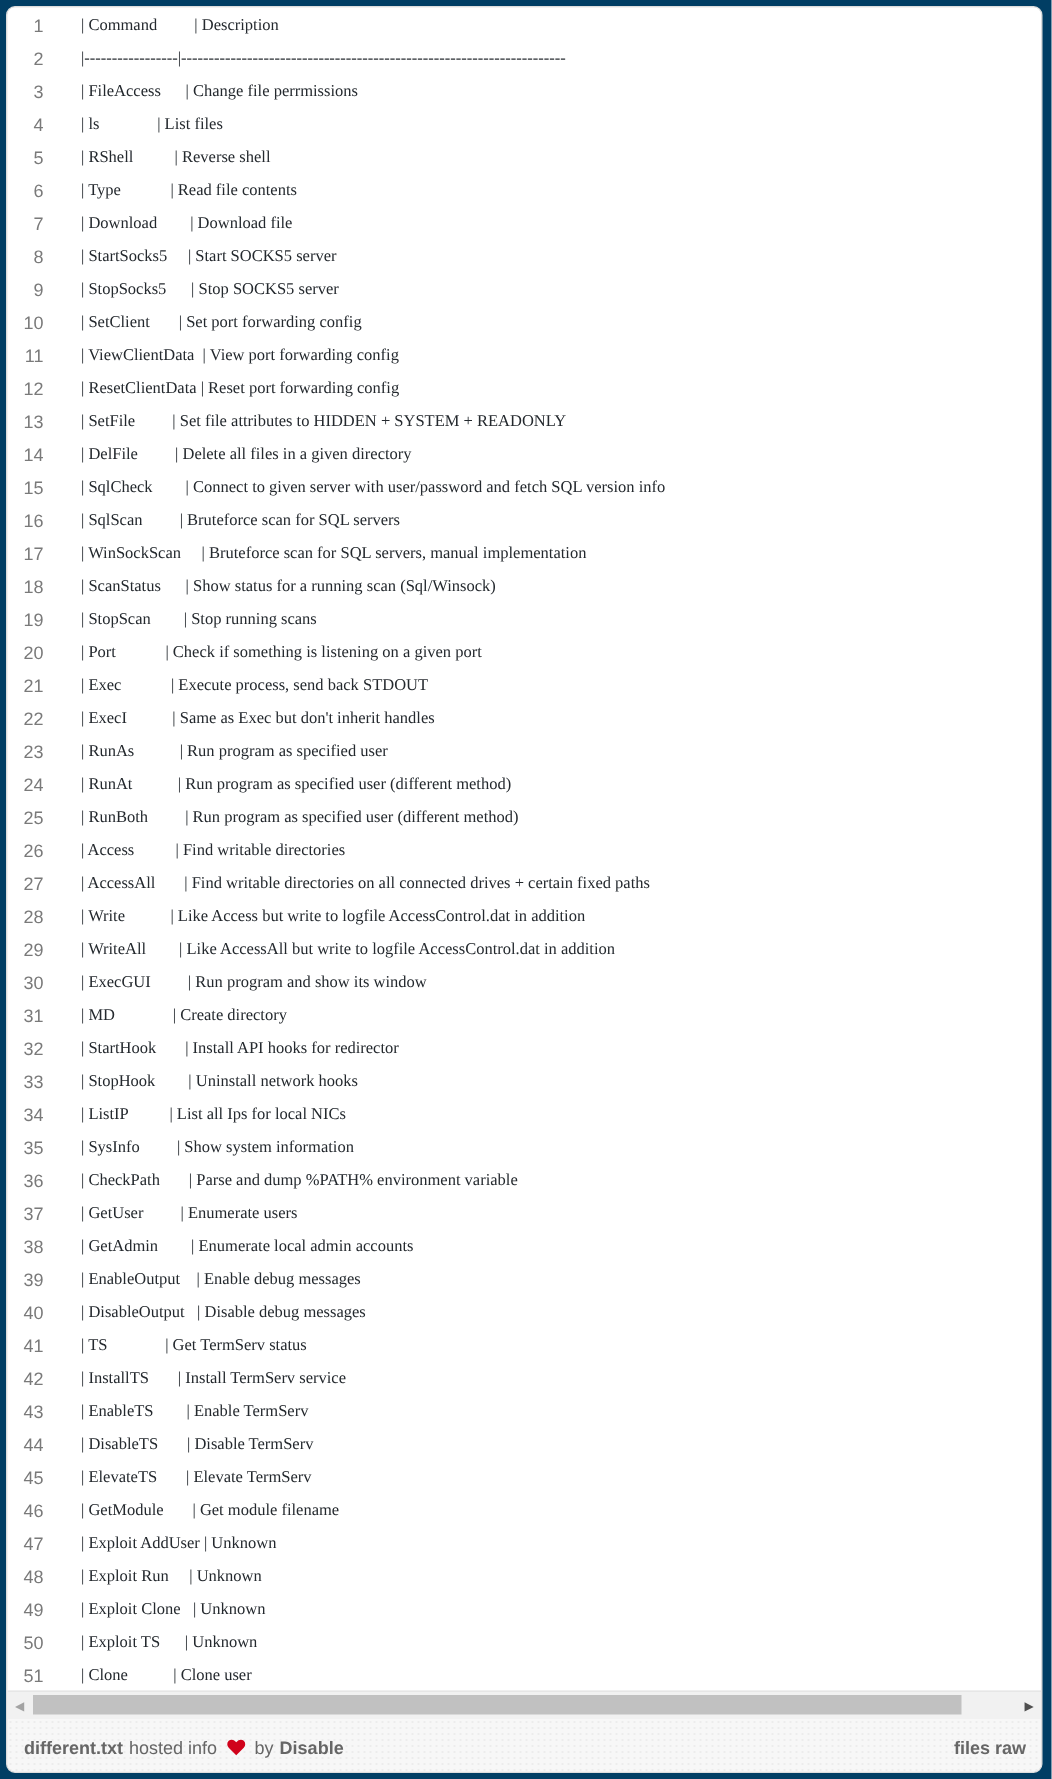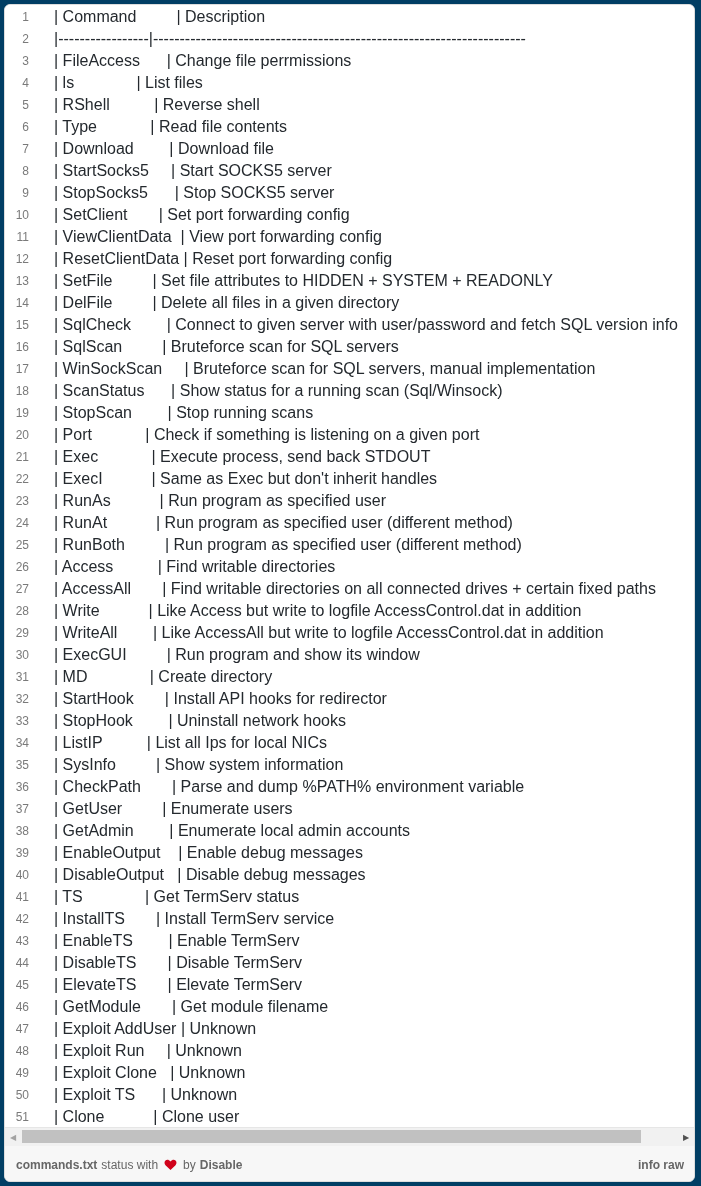--- a/index.html
+++ b/index.html
@@ -50,22 +50,22 @@
     text-align: right;
     box-sizing: border-box;
     color: #7a7a7a;
     font-family: "Liberation Sans", sans-serif;
     font-size: 12px;
     vertical-align: middle;
     padding-right: 23px;
   }
   .line-code {
     padding: 0 0 0 2px;
-    font-family: Liberation Sans, sans-serif;
-    font-size: 16px;
+    font-family: Liberation Serif, serif;
+    font-size: 11px;
     color: #24292e;
     vertical-align: middle;
     letter-spacing: 0;
   }
   
   .hscroll {
     position: absolute;
     left: 0;
     right: 0;
     top: 1122px;
@@ -149,25 +149,25 @@
   </div>
 
   <div class="hscroll">
     <span class="scroll-arrow-left">◀</span>
     <div class="scroll-thumb"></div>
     <span class="scroll-arrow-right">▶</span>
   </div>
 
   <div class="gist-meta">
     <div class="meta-left">
-      <a>commands.txt</a>
-      <span>status with</span>
+      <a>different.txt</a>
+      <span>hosted info</span>
       <svg class="heart-icon" viewBox="0 0 14 12">
         <path d="M7 11.5 L1.6 6.2 C0.2 4.8 0.2 2.5 1.6 1.2 C3 -0.1 5.2 0.1 7 2.2 C8.8 0.1 11 -0.1 12.4 1.2 C13.8 2.5 13.8 4.8 12.4 6.2 Z" fill="#d0021b"></path>
       </svg>
       <span>by</span>
       <a>Disable</a>
     </div>
     <div class="meta-right">
-      <a>info raw</a>
+      <a>files raw</a>
     </div>
   </div>
 </div>
 
 </body></html>

